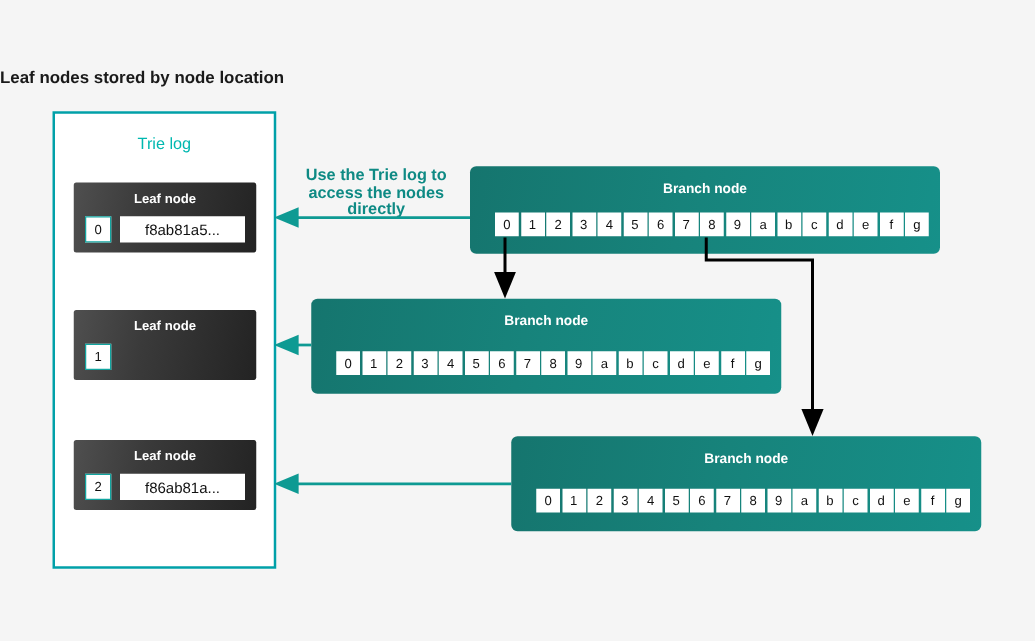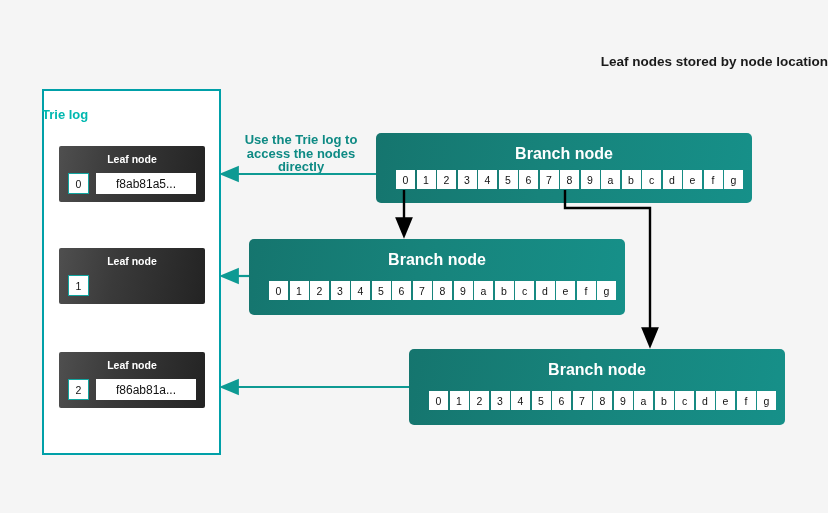--- a/index.html
+++ b/index.html
@@ -17,35 +17,36 @@
   
   #title{
     left:0;right:0;top:34px;
     text-align:center;
     font-size:15px;font-weight:bold;
     color:#00b8b0;
     letter-spacing:.2px;
   }
   #subtitle{
     left:0;right:0;top:54px;
-    text-align:right;
+    text-align:left;
     font-size:13.5px;font-weight:bold;
     color:#1a1a1a;
   }
 
   
   #trielog-panel{
     left:42px;top:89px;width:179px;height:366px;
     background:#ffffff;
     border:2.5px solid #00a0a8;
     box-sizing:border-box;
   }
   #trielog-title{
     left:42px;top:107px;width:179px;
-    font-size:13px;font-weight:bold;
+    text-align:center;
+    font-size:13px;font-weight:normal;
     color:#00b8b0;
   }
 
   
   .leaf{
     width:146px;height:56px;
     background:linear-gradient(100deg,#4f4f4f 0%,#3a3a3a 38%,#232323 100%);
     border-radius:2px;
     box-sizing:border-box;
   }
@@ -77,21 +78,21 @@
 
   
   .branch{
     border-radius:5px;
     box-sizing:border-box;
     background:linear-gradient(100deg,#15756e 0%,#17837b 45%,#169089 100%);
   }
   .branch-title{
     position:absolute;left:0;right:0;top:12px;
     text-align:center;
-    font-size:16px;font-weight:bold;
+    font-size:11px;font-weight:bold;
     color:#ffffff;
   }
   .cells{
     position:absolute;
     display:flex;
     gap:1.5px;
   }
   .cell{
     width:19px;height:19px;
     background:#ffffff;

